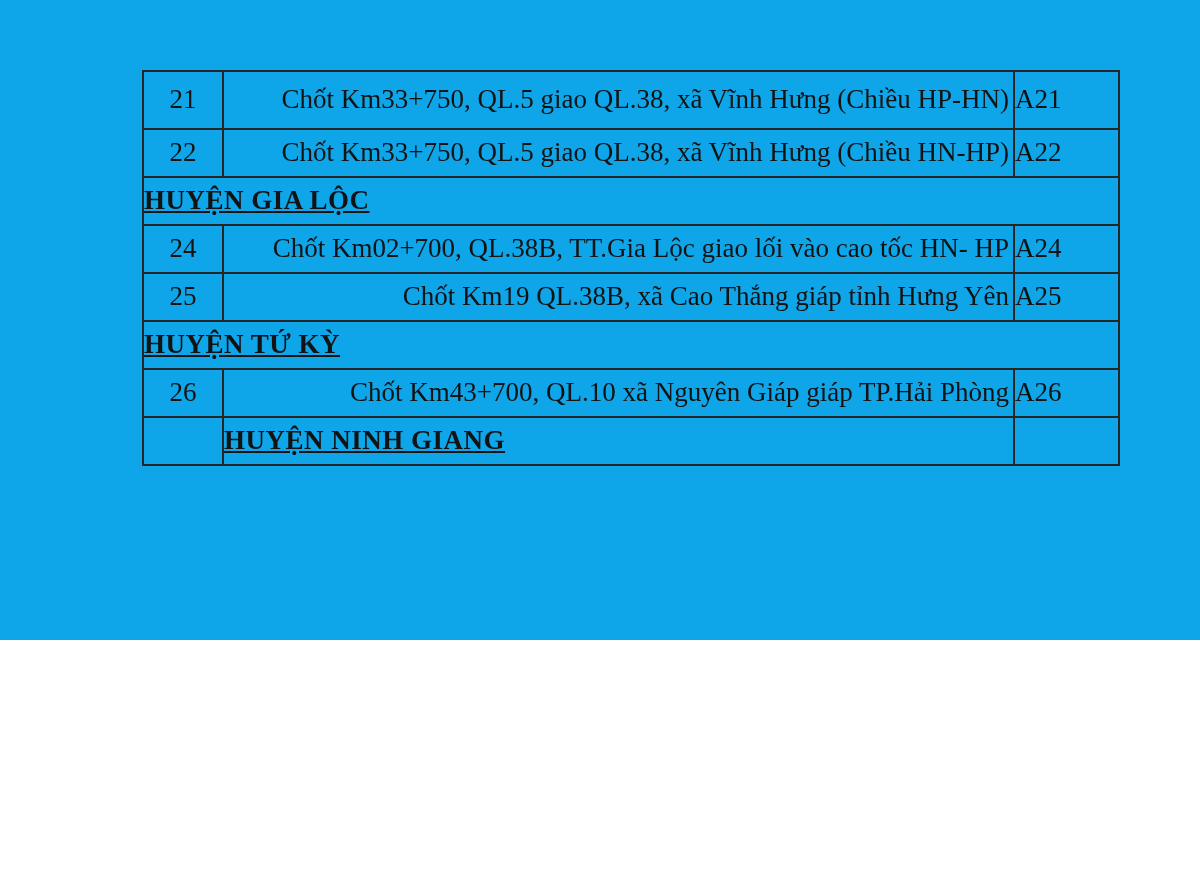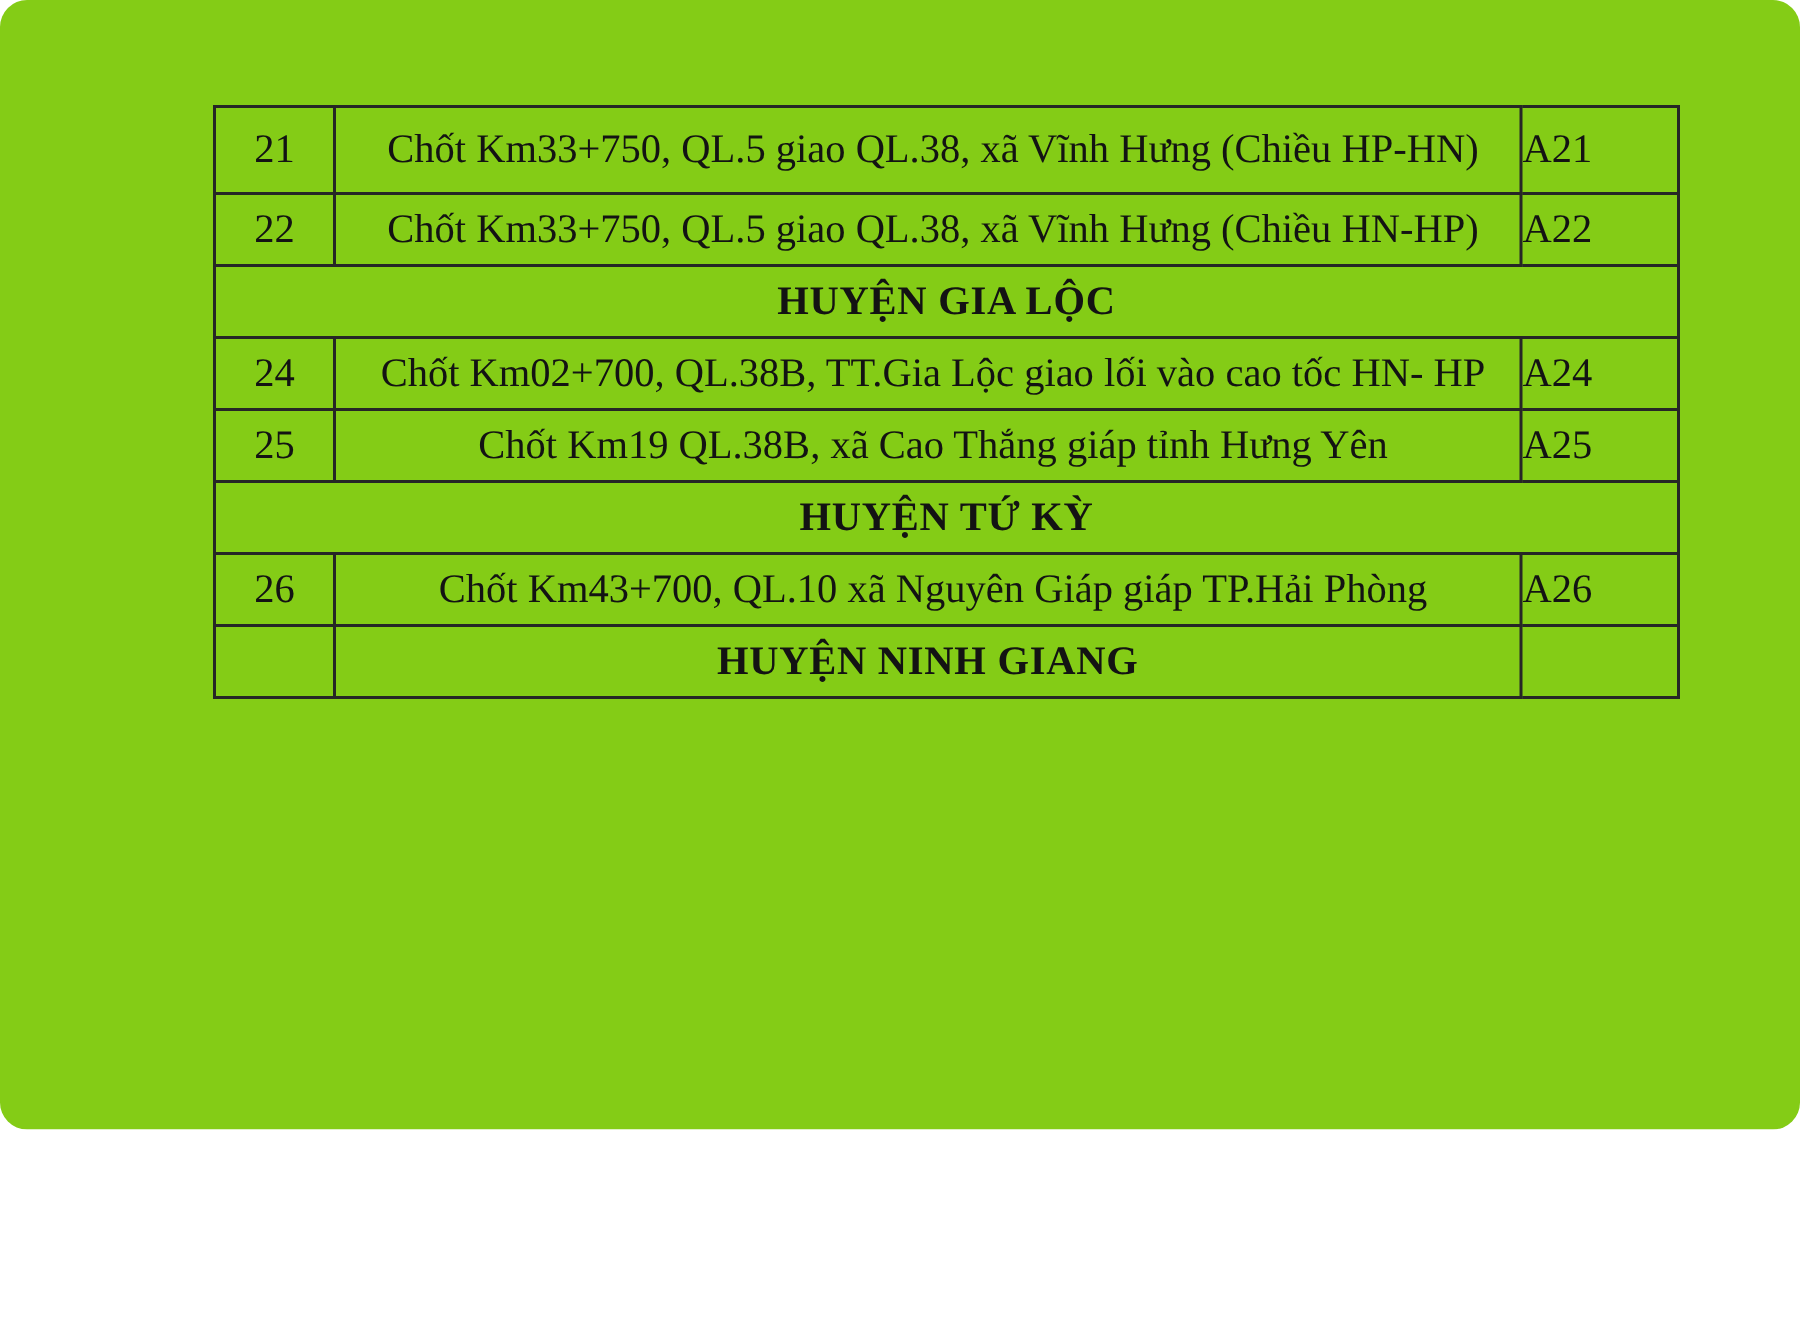--- a/index.html
+++ b/index.html
@@ -1,24 +1,23 @@
 <!DOCTYPE html>
 <html><head>
 <meta charset="utf-8">
 <style>
   html, body { margin: 0; padding: 0; background: #ffffff; }
   .page {
     position: relative;
     width: 1200px;
-    height: 753px;
-    background: #84cc16;
+    height: 640px;
+    background: #0ea5e9;
     overflow: hidden;
     font-family: "Liberation Serif", "DejaVu Serif", serif;
     color: #131313;
-    border-radius: 18px;
   }
   table.doc-table {
     position: absolute;
     left: 142px;
     top: 70px;
     width: 976px;
     border-collapse: collapse;
     table-layout: fixed;
   }
   col.c-idx  { width: 80px; }
@@ -29,26 +28,27 @@
   td {
     border: 2px solid #262626;
     font-size: 27px;
     line-height: 1.1;
     padding: 0;
     vertical-align: middle;
     overflow: hidden;
     white-space: nowrap;
   }
   td.idx  { text-align: center; }
-  td.desc { text-align: center; padding-left: 11px; padding-right: 4px; }
+  td.desc { text-align: right; padding-left: 11px; padding-right: 4px; }
   td.code { text-align: left; }
   td.section {
-    text-align: center;
+    text-align: left;
     font-weight: bold;
     letter-spacing: 0.5px;
+    text-decoration: underline;
   }
   td.blank { }
 </style>
 </head>
 <body>
 
 <div class="page">
   <table class="doc-table">
     <colgroup>
       <col class="c-idx">

